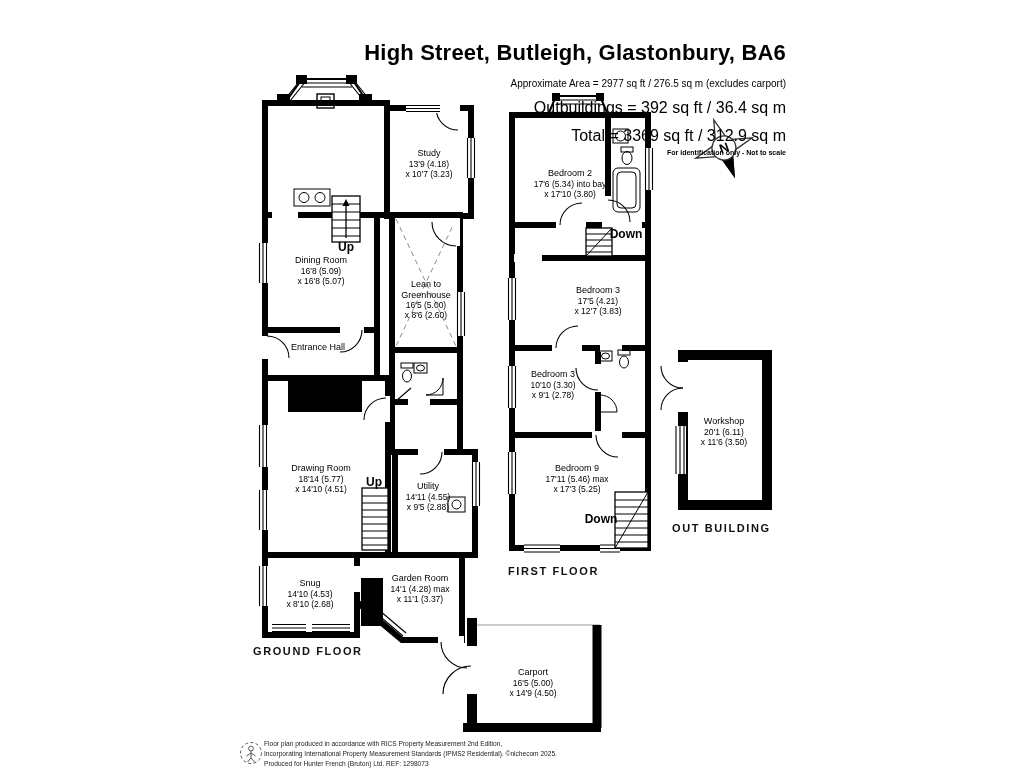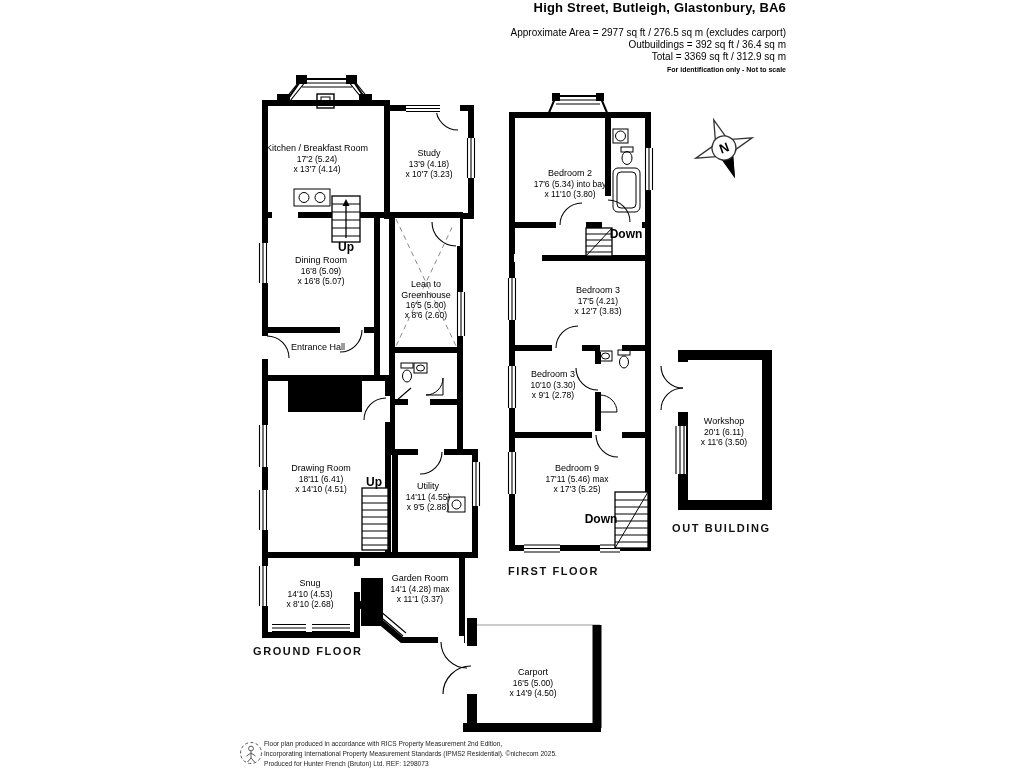--- a/index.html
+++ b/index.html
@@ -1,23 +1,23 @@
 <!DOCTYPE html>
 <html><head>
 <meta charset="utf-8">
 <style>
   html,body{margin:0;padding:0;background:#fff;}
   .page{position:relative;width:1024px;height:768px;background:#fff;overflow:hidden;
         font-family:"Liberation Sans",sans-serif;color:#111;}
   svg.plan{position:absolute;left:0;top:0;}
   
   .hdr{position:absolute;right:238px;top:0;text-align:right;}
-  .hdr .title{font-size:13px;font-weight:bold;letter-spacing:.2px;color:#000;}
+  .hdr .title{font-size:22px;font-weight:bold;letter-spacing:.2px;color:#000;margin-top:40px;}
   .hdr .area{font-size:10px;margin-top:12px;color:#000;}
-  .hdr .area2{font-size:10px;margin-top:1px;color:#000;}
+  .hdr .area2{font-size:16px;margin-top:10px;color:#000;}
   .hdr .disc{font-size:7px;font-weight:bold;margin-top:4px;color:#000;}
   
   .lbl{position:absolute;transform:translate(-50%,-50%);text-align:center;
        font-size:9px;line-height:1.18;color:#000;white-space:nowrap;}
   .lbl span{display:block;}
   .lbl .dim{font-size:8.5px;}
   .floor-lbl{position:absolute;font-size:11px;font-weight:bold;letter-spacing:1.6px;color:#111;}
   .stair-lbl{position:absolute;transform:translate(-50%,-50%);font-size:12px;font-weight:bold;color:#000;}
   
   .footer{position:absolute;left:264px;top:739px;font-size:6.6px;line-height:1.55;color:#222;}
@@ -248,46 +248,41 @@
   </svg>
 
   <div class="hdr">
     <div class="title">High Street, Butleigh, Glastonbury, BA6</div>
     <div class="area">Approximate Area = 2977 sq ft / 276.5 sq m (excludes carport)</div>
     <div class="area2">Outbuildings = 392 sq ft / 36.4 sq m</div>
     <div class="area2">Total = 3369 sq ft / 312.9 sq m</div>
     <div class="disc">For identification only - Not to scale</div>
   </div>
 
-  <div class="lbl" style="left:317px;top:158px;width:110px;white-space:normal">
-    <span class="nm">Kitchen / Breakfast Room</span>
-    <span class="dim">17'2 (5.24)</span>
-    <span class="dim">x 13'7 (4.14)</span>
-  </div>
   <div class="lbl" style="left:429px;top:163px">
     <span class="nm">Study</span>
     <span class="dim">13'9 (4.18)</span>
     <span class="dim">x 10'7 (3.23)</span>
   </div>
   <div class="lbl" style="left:321px;top:270px">
     <span class="nm">Dining Room</span>
     <span class="dim">16'8 (5.09)</span>
     <span class="dim">x 16'8 (5.07)</span>
   </div>
   <div class="lbl" style="left:426px;top:300px;width:78px;white-space:normal">
     <span class="nm">Lean to Greenhouse</span>
     <span class="dim">16'5 (5.00)</span>
     <span class="dim">x 8'6 (2.60)</span>
   </div>
   <div class="lbl" style="left:318px;top:347px">
     <span class="nm">Entrance Hall</span>
   </div>
   <div class="lbl" style="left:321px;top:478px">
     <span class="nm">Drawing Room</span>
-    <span class="dim">18'11 (6.41)</span>
+    <span class="dim">18'14 (5.77)</span>
     <span class="dim">x 14'10 (4.51)</span>
   </div>
   <div class="lbl" style="left:428px;top:496px">
     <span class="nm">Utility</span>
     <span class="dim">14'11 (4.55)</span>
     <span class="dim">x 9'5 (2.88)</span>
   </div>
   <div class="lbl" style="left:310px;top:593px">
     <span class="nm">Snug</span>
     <span class="dim">14'10 (4.53)</span>
@@ -300,21 +295,21 @@
   </div>
   <div class="lbl" style="left:533px;top:682px">
     <span class="nm">Carport</span>
     <span class="dim">16'5 (5.00)</span>
     <span class="dim">x 14'9 (4.50)</span>
   </div>
 
   <div class="lbl" style="left:570px;top:183px">
     <span class="nm">Bedroom 2</span>
     <span class="dim">17'6 (5.34) into bay</span>
-    <span class="dim">x 11'10 (3.80)</span>
+    <span class="dim">x 17'10 (3.80)</span>
   </div>
   <div class="lbl" style="left:598px;top:300px">
     <span class="nm">Bedroom 3</span>
     <span class="dim">17'5 (4.21)</span>
     <span class="dim">x 12'7 (3.83)</span>
   </div>
   <div class="lbl" style="left:553px;top:384px">
     <span class="nm">Bedroom 3</span>
     <span class="dim">10'10 (3.30)</span>
     <span class="dim">x 9'1 (2.78)</span>

